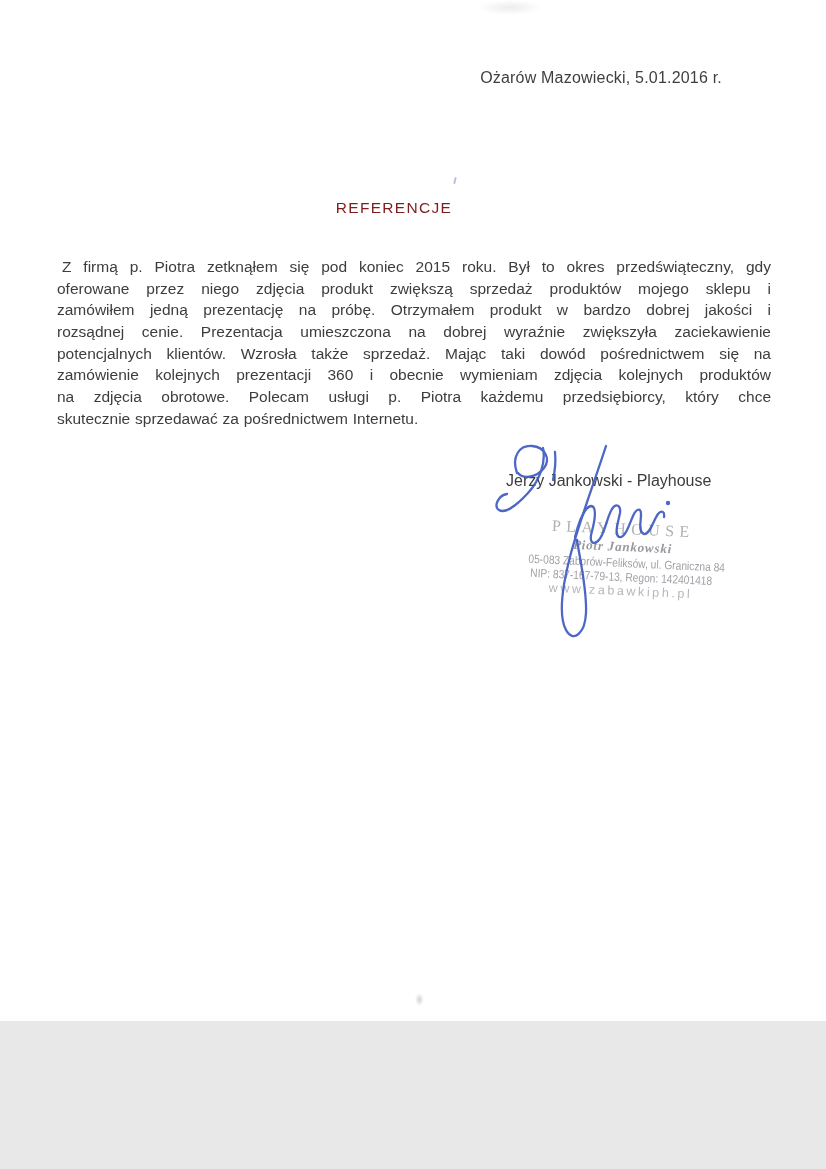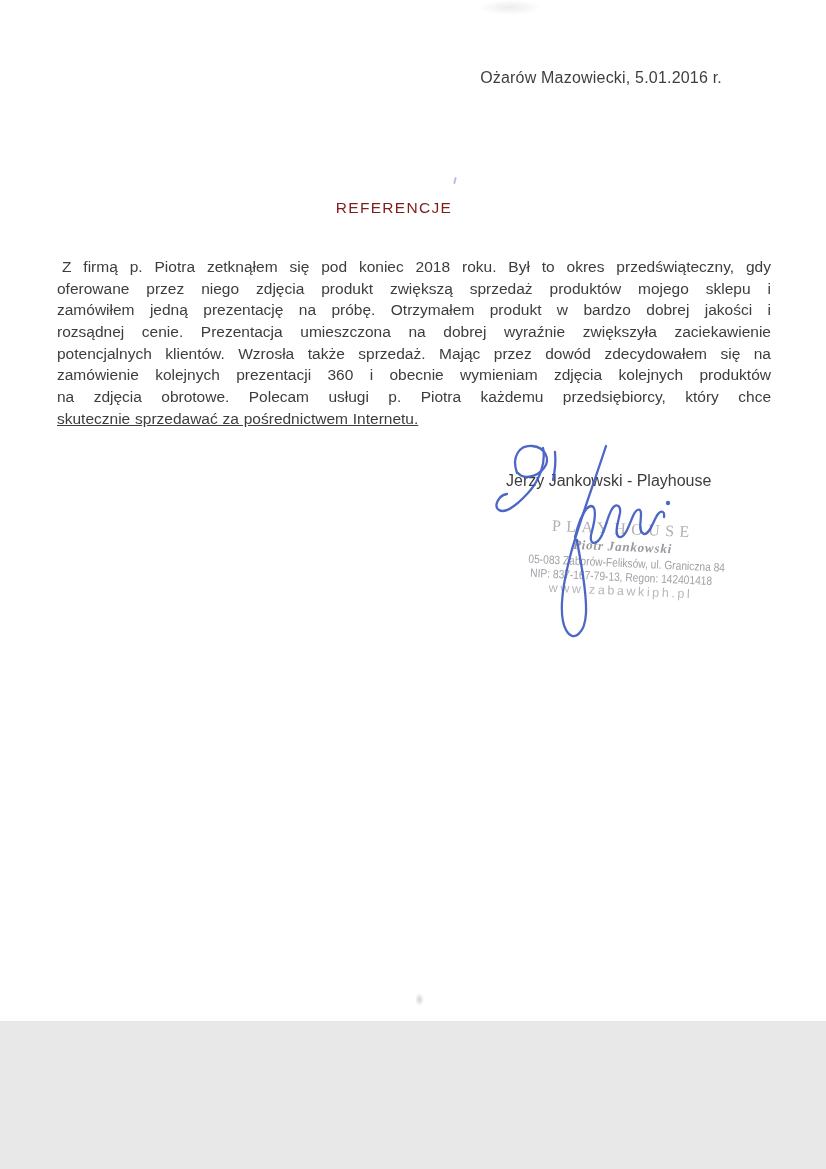--- a/index.html
+++ b/index.html
@@ -27,21 +27,21 @@
     font-size:15.5px;line-height:21.65px;color:#3d3d3d;
   }
   .body-line{
     text-align:justify;
     -moz-text-align-last:justify;
     text-align-last:justify;
     word-spacing:.5px;
     white-space:normal;
   }
   .body-line.first{padding-left:5px;}
-  .body-line.last{text-align:right;text-align-last:left;text-decoration:underline;-moz-text-align-last:left;}
+  .body-line.last{text-align:right;text-align-last:left;-moz-text-align-last:left;}
   .signature-name{
     position:absolute;top:472px;left:506px;
     font-size:16px;color:#3d3d3d;white-space:nowrap;
   }
   
   .stamp{
     position:absolute;top:520px;left:512px;width:220px;
     transform:rotate(2.6deg);
     transform-origin:center;
     text-align:center;
@@ -92,25 +92,25 @@
 
   <div class="artifact-top"></div>
 
   <div class="date-line">Ożarów Mazowiecki, 5.01.2016 r.</div>
 
   <div class="artifact-tick"></div>
 
   <div class="doc-title">REFERENCJE</div>
 
   <div class="body-par">
-    <div class="body-line first">Z firmą p. Piotra zetknąłem się pod koniec 2018 roku. Był to okres przedświąteczny, gdy</div>
+    <div class="body-line first">Z firmą p. Piotra zetknąłem się pod koniec 2015 roku. Był to okres przedświąteczny, gdy</div>
     <div class="body-line">oferowane przez niego zdjęcia produkt zwiększą sprzedaż produktów mojego sklepu i</div>
     <div class="body-line">zamówiłem jedną prezentację na próbę. Otrzymałem produkt w bardzo dobrej jakości i</div>
     <div class="body-line">rozsądnej cenie. Prezentacja umieszczona na dobrej wyraźnie zwiększyła zaciekawienie</div>
-    <div class="body-line">potencjalnych klientów. Wzrosła także sprzedaż. Mając przez dowód zdecydowałem się na</div>
+    <div class="body-line">potencjalnych klientów. Wzrosła także sprzedaż. Mając taki dowód pośrednictwem się na</div>
     <div class="body-line">zamówienie kolejnych prezentacji 360  i obecnie wymieniam zdjęcia kolejnych produktów</div>
     <div class="body-line">na zdjęcia obrotowe. Polecam usługi p. Piotra każdemu przedsiębiorcy, który chce</div>
     <div class="body-line last">skutecznie sprzedawać za pośrednictwem Internetu.</div>
   </div>
 
   <div class="signature-name">Jerzy Jankowski - Playhouse</div>
 
   <div class="stamp">
     <div class="stamp-company">PLAYHOUSE</div>
     <div class="stamp-owner">Piotr Jankowski</div>

